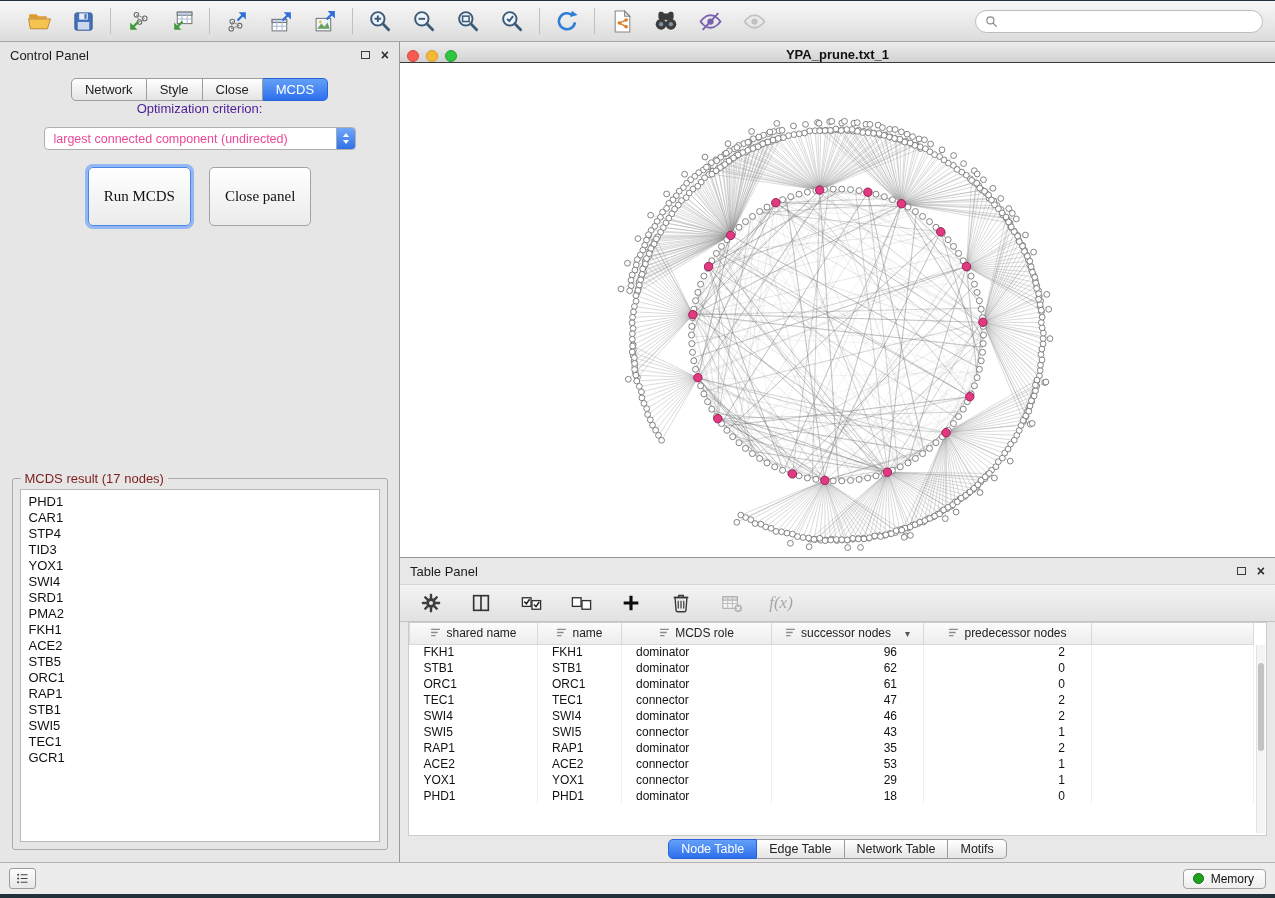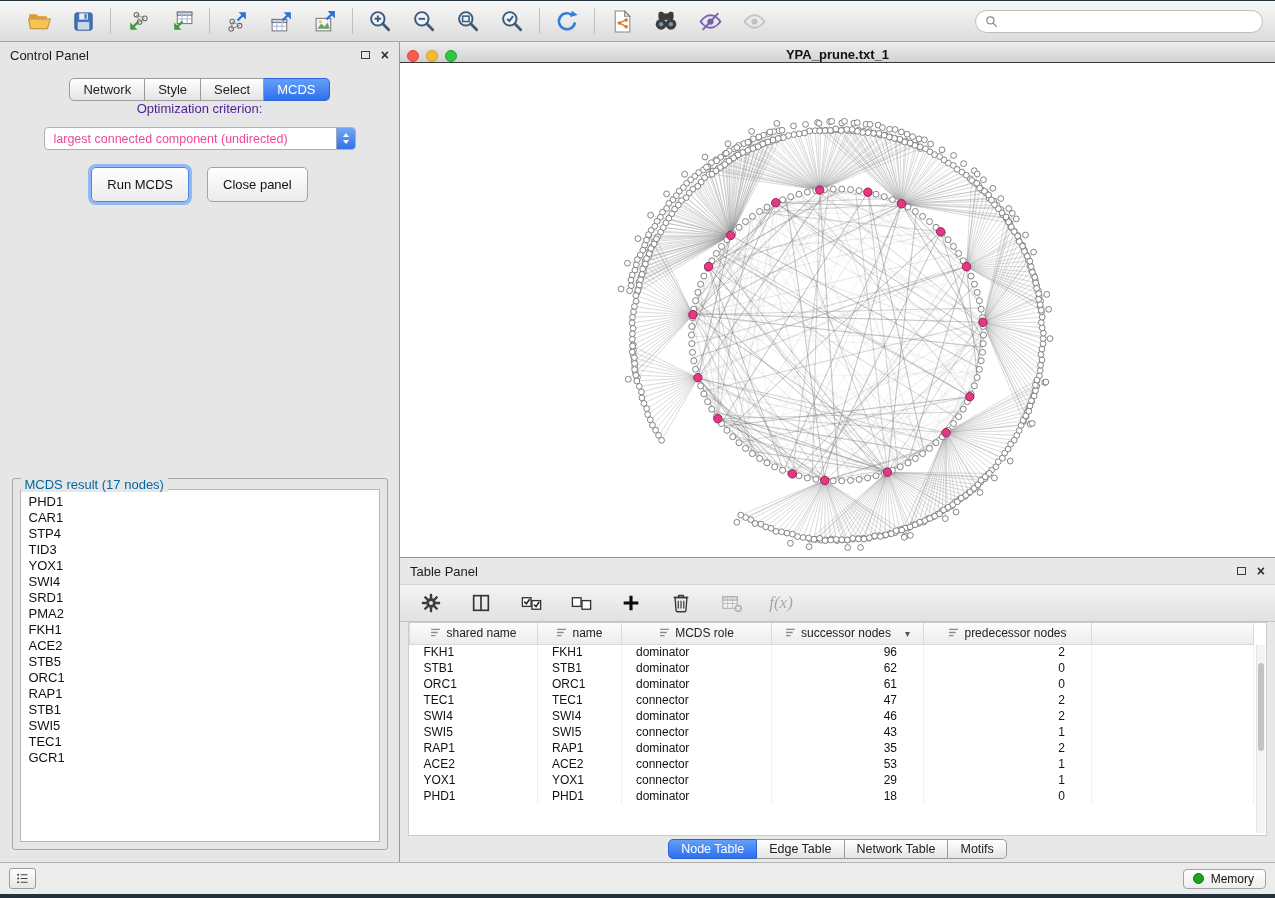--- a/index.html
+++ b/index.html
@@ -39,27 +39,27 @@
   .cp-tabs{margin-top:10px;}
   .opt-label{font-size:13px;color:#4c1d95;}
   .dropdown{margin-top:11px;width:312px;height:23px;background:#fff;border:1px solid #b0b0b0;
     border-radius:4px;display:flex;align-items:center;overflow:hidden;}
   .dd-text{flex:1;padding:0 9px;font-size:12.5px;color:#ec4899;white-space:nowrap;}
   .dd-stepper{width:19px;height:23px;flex:none;background:linear-gradient(#74a9f9,#2e6fe8);
     display:flex;flex-direction:column;align-items:center;justify-content:center;border-left:1px solid #9ab;}
   .dd-up{width:0;height:0;border-left:3.5px solid transparent;border-right:3.5px solid transparent;border-bottom:4.5px solid #fff;margin-bottom:2.5px;}
   .dd-down{width:0;height:0;border-left:3.5px solid transparent;border-right:3.5px solid transparent;border-top:4.5px solid #fff;}
   .btn-row{margin-top:17px;display:flex;gap:18px;}
-  .btn{font-size:13px;padding:9px 15px;background:linear-gradient(#ffffff,#ebebeb);
-    border:1px solid #a3a3a3;border-radius:5px;color:#111;cursor:default;font-family:Liberation Sans, sans-serif;}
+  .btn{font-size:15px;padding:20px 15px;background:linear-gradient(#ffffff,#ebebeb);
+    border:1px solid #a3a3a3;border-radius:5px;color:#111;cursor:default;font-family:Liberation Serif, serif;}
   .btn.focused{box-shadow:0 0 0 3px rgba(92,152,250,.6);border-color:#4a86e8;}
   .cp-spacer{flex:1;}
   .group-box{position:relative;margin:0 12px 12px 12px;width:376px;height:372px;flex:none;
     border:1px solid #a9a9a9;border-radius:3px;padding:10px 7px 7px 7px;background:#e6e6e6;}
-  .gb-title{position:absolute;top:-8px;left:8px;background:#e6e6e6;padding:0 4px;font-size:13px;color:#0369a1;margin-top:6px;}
+  .gb-title{position:absolute;top:-8px;left:8px;background:#e6e6e6;padding:0 4px;font-size:13px;color:#7f1d1d;}
   .gb-list{width:100%;height:100%;background:#fff;border:1px solid #b8b8b8;overflow:hidden;
     padding:4px 8px;font-size:13px;line-height:16px;color:#111;}
 
   
   .right-col{flex:1;display:flex;flex-direction:column;min-width:0;}
   .network-frame{height:515px;flex:none;display:flex;flex-direction:column;background:#fff;}
   .net-titlebar{height:21px;flex:none;position:relative;background:linear-gradient(#ededed,#d2d2d2);
     border-bottom:1px solid #3a3a3a;display:flex;align-items:flex-end;padding:0 7px;}
   .traffic{display:flex;gap:7px;z-index:2;}
   .light{width:12px;height:12px;border-radius:50%;}
@@ -267,21 +267,21 @@
         <span>Control Panel</span>
         <span class="win-btns">
           <span class="wb-float"></span>
           <span class="wb-close">×</span>
         </span>
       </div>
       <div class="cp-content">
         <div class="seg cp-tabs" id="cp-tabs">
             <div>Network</div>
             <div>Style</div>
-            <div>Select</div>
+            <div>Close</div>
             <div class="active">MCDS</div>
           </div>
         <div class="opt-label">Optimization criterion:</div>
         <div class="dropdown">
           <span class="dd-text">largest connected component (undirected)</span>
           <span class="dd-stepper">
               <span class="dd-up"></span>
               <span class="dd-down"></span>
             </span>
         </div>

